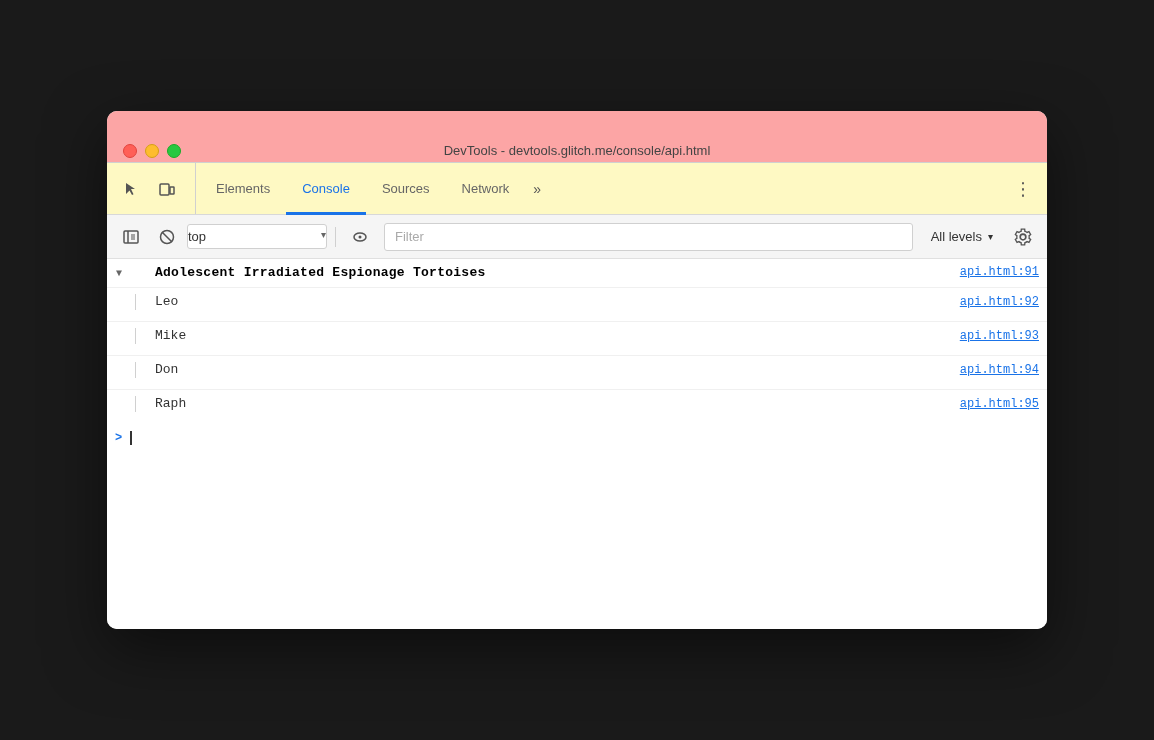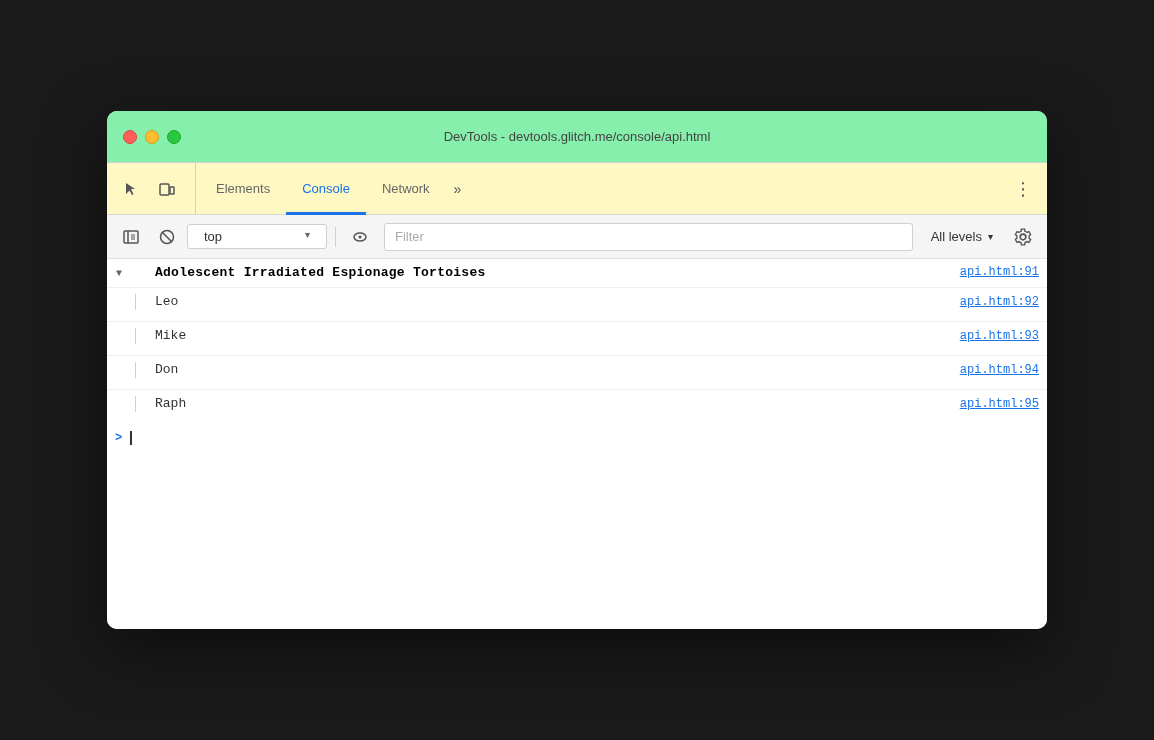--- a/index.html
+++ b/index.html
@@ -14,25 +14,25 @@
     }
     .window {
       width: 940px;
       background: #f5f5f5;
       border-radius: 10px;
       overflow: hidden;
       box-shadow: 0 20px 60px rgba(0,0,0,0.5);
     }
     
     .title-bar {
-      background: #86efac;
+      background: #fca5a5;
       height: 52px;
       display: flex;
-      align-items: center;
-      padding: 11px 16px;
+      align-items: flex-end;
+      padding: 4px 16px;
       border-bottom: 1px solid #d0d0d0;
       position: relative;
     }
     .traffic-lights {
       display: flex;
       gap: 8px;
       align-items: center;
     }
     .traffic-light {
       width: 14px;
@@ -144,21 +144,21 @@
       width: 1px;
       height: 20px;
       background: #d0d0d0;
       margin: 0 4px;
     }
     .context-select {
       display: flex;
       background: white;
       border: 1px solid #d0d0d0;
       border-radius: 3px;
-      padding: 4px 16px;
+      padding: 4px 0;
       cursor: pointer;
       min-width: 140px;
       justify-content: space-between;
       font-size: 13px;
       color: #333;
     }
     .context-select .arrow {
       font-size: 10px;
       color: #666;
       margin-left: 8px;
@@ -329,20 +329,23 @@
           <rect x="1" y="3" width="9" height="11" rx="1" stroke="#555" fill="none" stroke-width="1.5"></rect>
           <rect x="11" y="6" width="4" height="7" rx="0.5" stroke="#555" fill="none" stroke-width="1.5"></rect>
         </svg>
       </button>
     </div>
     <div class="tab">
       <span>Elements</span>
     </div>
     <div class="tab active">
       <span>Console</span>
+    </div>
+    <div class="tab">
+      <span>Sources</span>
     </div>
     <div class="tab">
       <span>Network</span>
     </div>
     <div class="tab-more">
       <span>»</span>
     </div>
     <div class="tab-spacer"></div>
     <div class="tab-menu-btn">
       <span>⋮</span>

